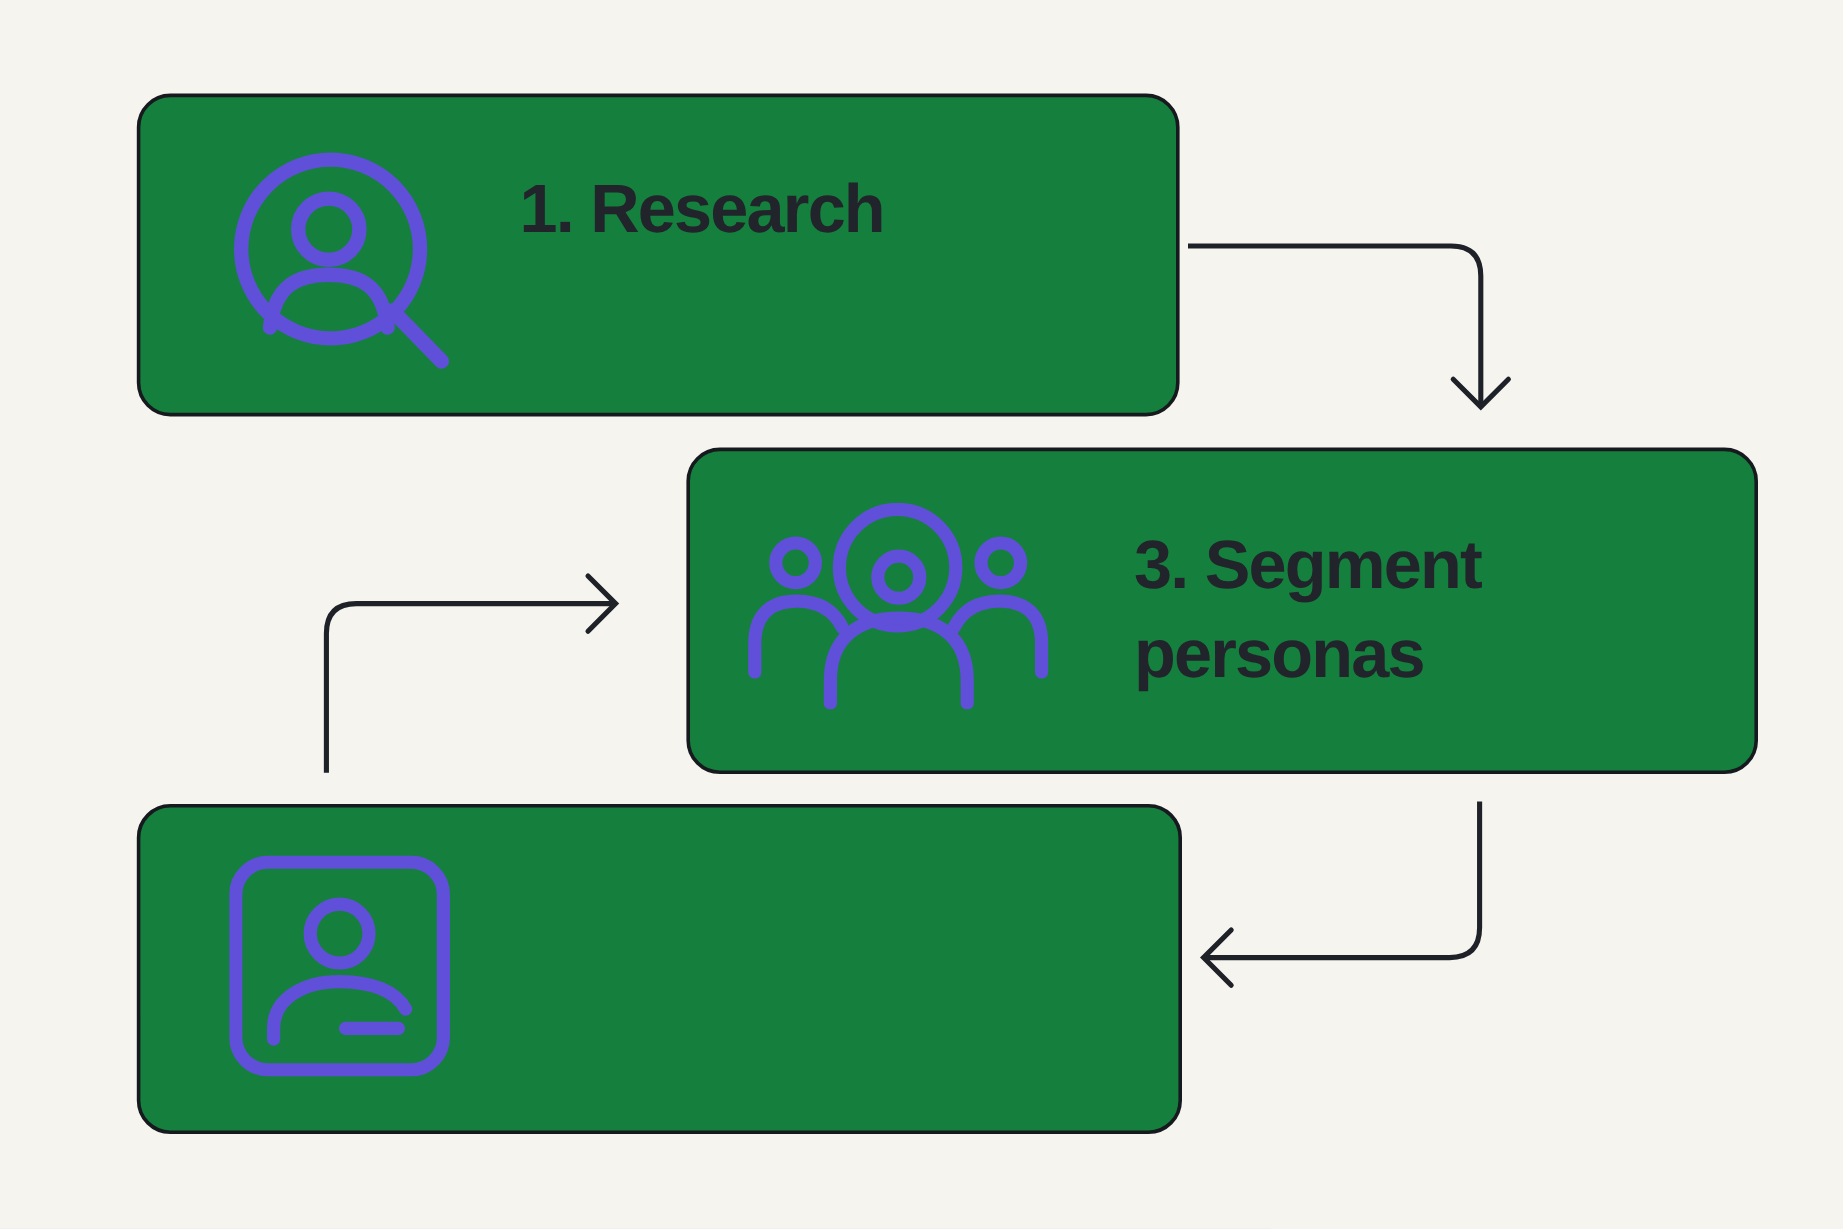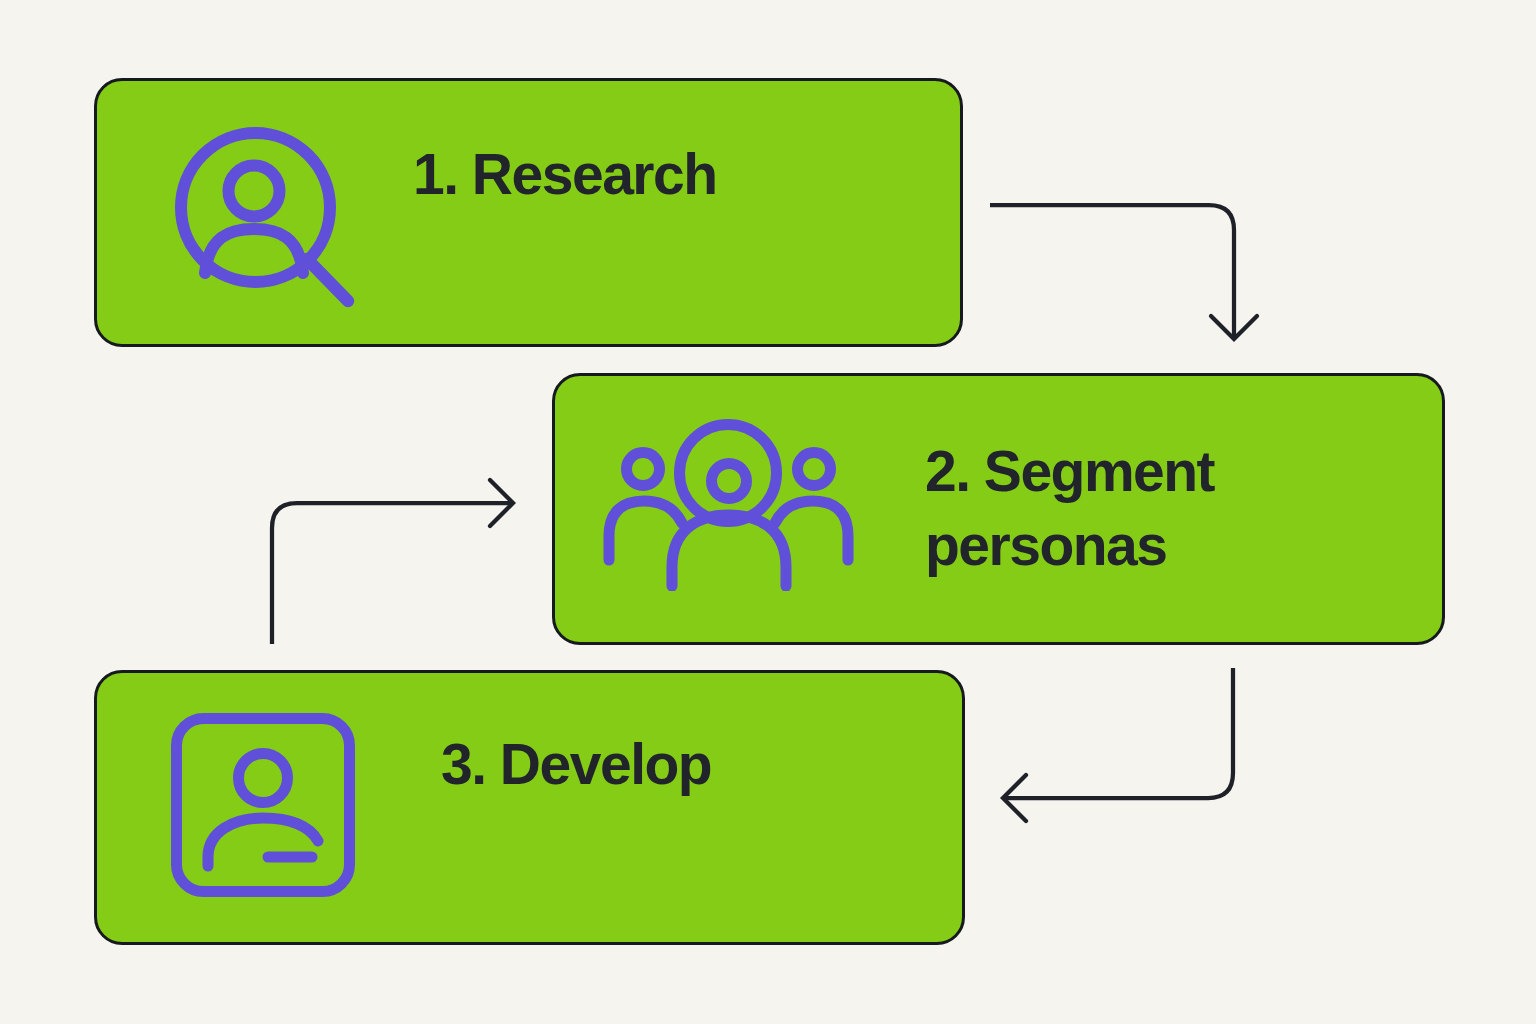--- a/index.html
+++ b/index.html
@@ -2,23 +2,24 @@
 <html><head>
 <meta charset="utf-8">
 <style>
   html,body{margin:0;padding:0;background:#e8e6e2;}
   .canvas{
     position:relative;width:1536px;height:1024px;overflow:hidden;
     background:#f6f4ef;
     font-family:"Liberation Sans",sans-serif;
   }
   .card{
-    position:absolute;background:#84cc16;
+    position:absolute;background:#15803d;
     border:3.5px solid #16191e;border-radius:28px;
     box-sizing:border-box;
+    margin-left:20px;
   }
   .card-icon{position:absolute;}
   .step-label{
     position:absolute;
     font-weight:700;font-size:57px;line-height:74px;letter-spacing:-1.5px;
     color:#21252b;white-space:nowrap;
   }
   .step-label span{display:block;}
   .connector-layer{position:absolute;left:0;top:0;width:1536px;height:1024px;pointer-events:none;}
   .connector{fill:none;stroke:#1e2228;stroke-width:4.25;}
@@ -64,30 +65,29 @@
       <path class="icon-stroke" d="M7 141 V117 C7 93 20 82 42 82 C61 82 73 90 80 104" stroke-width="11"></path>
 
       <circle class="icon-stroke" cx="212" cy="50" r="16.5" stroke-width="11"></circle>
       <path class="icon-stroke" d="M246 141 V117 C246 93 233 82 211 82 C192 82 180 90 173 104" stroke-width="11"></path>
 
       <circle class="icon-stroke" cx="126" cy="54" r="48.5" stroke-width="11"></circle>
       <circle class="icon-stroke" cx="127" cy="62" r="17.5" stroke-width="11"></circle>
       <path class="icon-stroke" d="M70 167 V148 C70 112 94 96 127 96 C160 96 184 112 184 148 V167" stroke-width="11"></path>
     </svg>
     <div class="step-label" style="left:370px;top:58px;">
-      <span>2. Segment</span>
+      <span>3. Segment</span>
       <span>personas</span>
     </div>
   </div>
 
   <div class="card" style="left:94px;top:670px;width:871px;height:275px;">
     <svg class="card-icon" style="left:74px;top:40px;" width="184" height="184" viewBox="0 0 184 184" aria-hidden="true">
       <rect class="icon-stroke" x="5.5" y="5.5" width="173" height="173" rx="27" stroke-width="11"></rect>
       <circle class="icon-stroke" cx="92" cy="65" r="24.5" stroke-width="11"></circle>
       <path class="icon-stroke" d="M37 153 V144 C37 119 62 105 92 105 C119 105 139 113 147 128" stroke-width="11"></path>
       <path class="icon-stroke" d="M97 144 L141 144" stroke-width="11"></path>
     </svg>
     <div class="step-label" style="left:344px;top:54px;">
-      <span>3. Develop</span>
     </div>
   </div>
 
 </div>
 
 </body></html>

